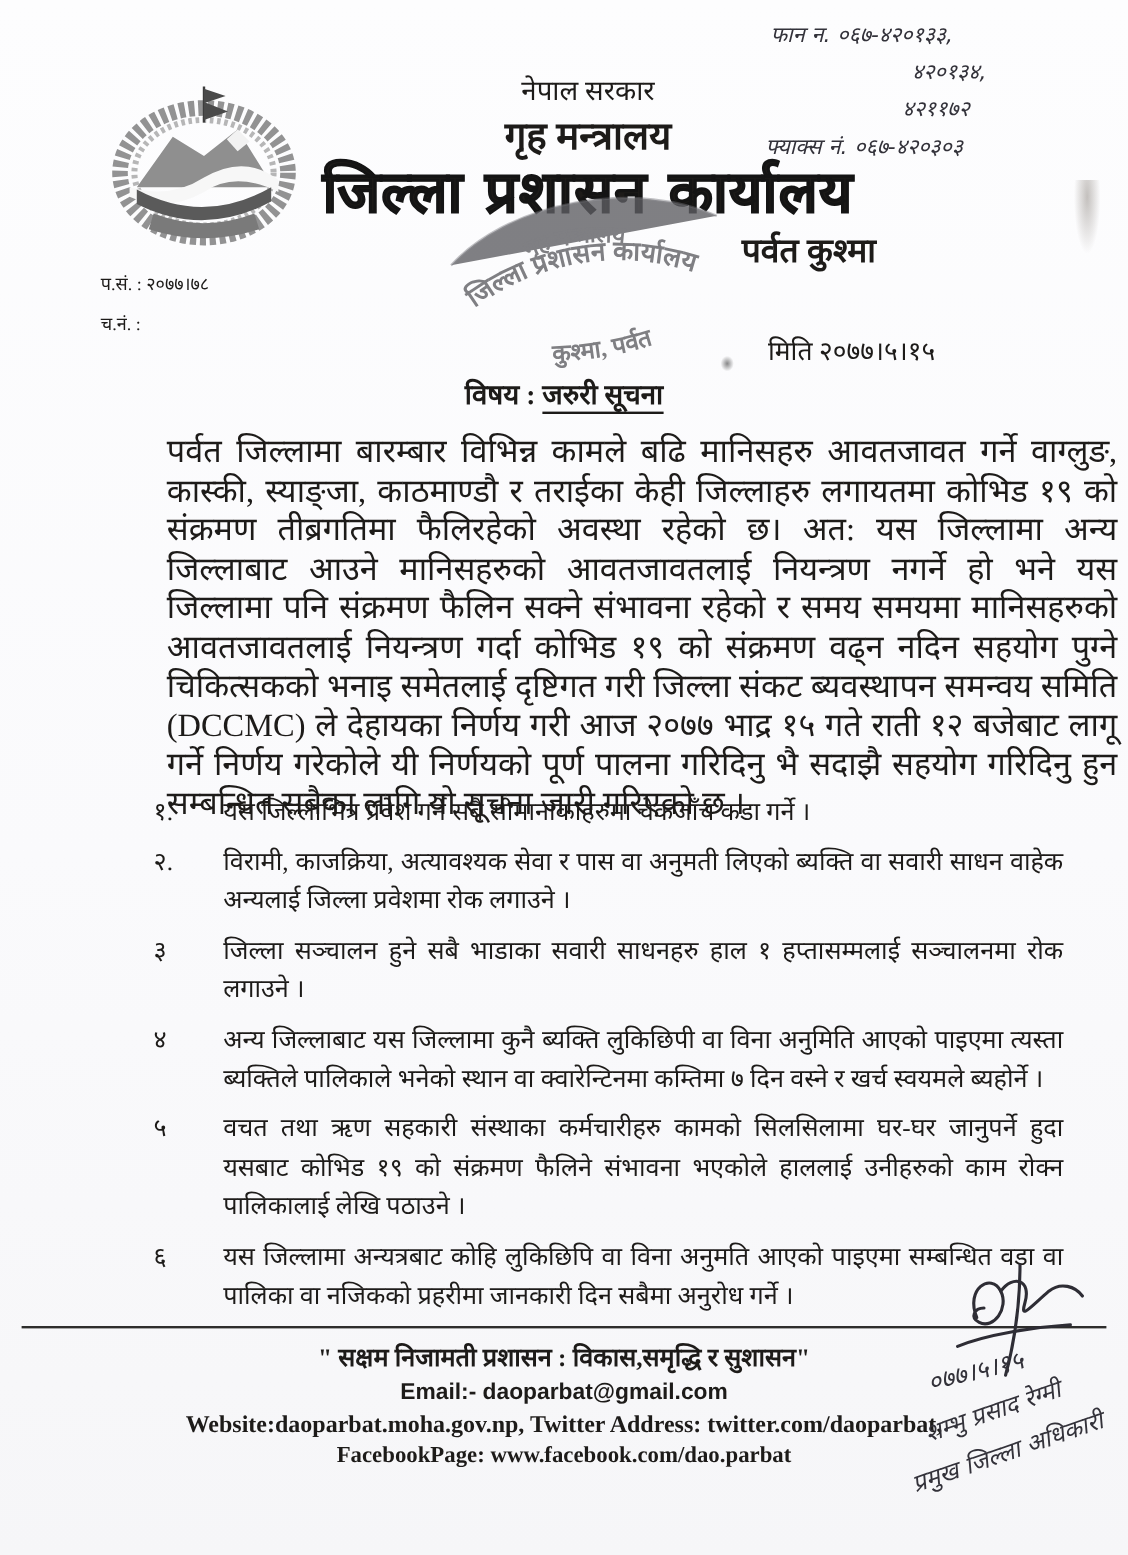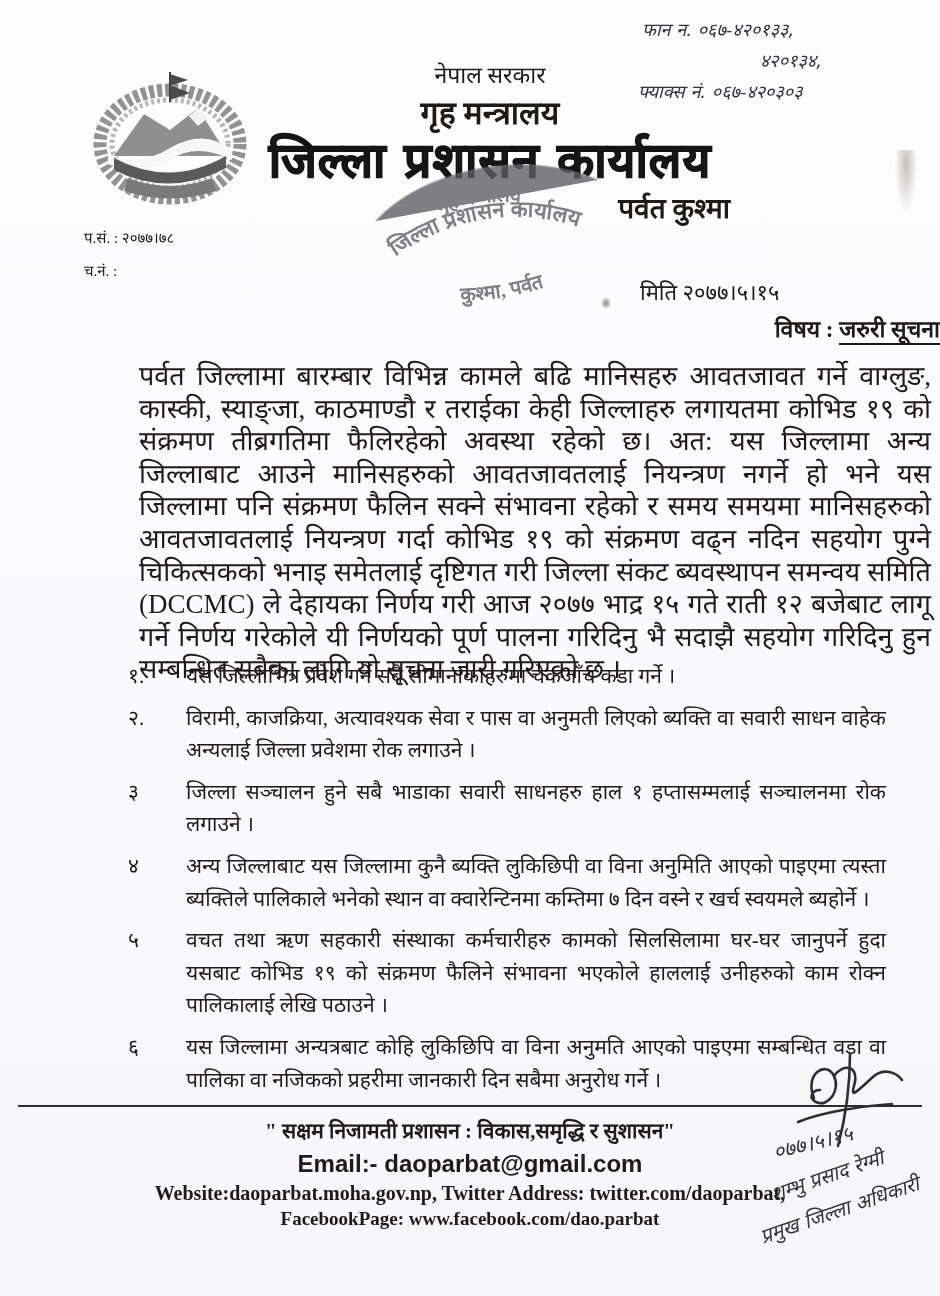--- a/index.html
+++ b/index.html
@@ -48,41 +48,41 @@
   
   .stamp{position:absolute;left:322px;top:162px;opacity:.88;}
 
   
   .refblock{position:absolute;left:84px;top:222px;font-size:15px;line-height:33px;}
 
   
   .dateline{position:absolute;top:276px;left:640px;width:270px;font-size:22px;}
 
   
-  .subject{position:absolute;top:312px;left:0;width:940px;text-align:right;font-size:23px;font-weight:700;}
+  .subject{position:absolute;top:312px;left:0;width:940px;text-align:center;font-size:23px;font-weight:700;}
   .subject .ul{border-bottom:2px solid #1d1b19;padding-bottom:1px;}
 
   
   .body-par{position:absolute;top:360px;left:95px;width:792px;
     font-size:27px;line-height:32.6px;text-align:justify;margin-left:44px;}
 
   
   .list{position:absolute;top:660px;left:128px;width:758px;font-size:21px;line-height:32.6px;}
   .li{display:flex;margin-bottom:9px;}
   .li .num{width:58px;flex:0 0 58px;}
   .li .txt{flex:1;text-align:justify;}
 
   
   .divider{position:absolute;top:1105px;left:18px;width:904px;height:0;
     border-top:2.5px solid #2e2d2c;}
 
   
   .footer{position:absolute;left:0;top:1112px;width:940px;text-align:center;}
   .motto{font-size:21px;font-weight:600;margin-top:4px;}
-  .email{font-size:24px;font-weight:700;margin-top:6px;
+  .email{font-size:19px;font-weight:700;margin-top:6px;
     font-family:"Liberation Sans","DejaVu Sans",sans-serif;}
   .web{font-size:20px;font-weight:700;margin-top:4px;}
   .fb{font-size:19px;font-weight:700;margin-top:3px;}
 
   
   .sig{position:absolute;left:792px;top:1046px;}
   .hw{position:absolute;color:#33323a;font-style:italic;white-space:nowrap;
     font-family:"DejaVu Sans","Liberation Sans",sans-serif;}
   .hw-date{left:772px;top:1128px;font-size:21px;transform:rotate(-14deg);}
   .hw-name{left:768px;top:1162px;font-size:20px;transform:rotate(-19deg);}
@@ -95,20 +95,21 @@
 
   <div class="edge-shadow"></div>
   <div class="edge-strip"></div>
   <div class="corner-bar"></div>
   <div class="smudge"></div>
   <div class="smudge2"></div>
 
   <div class="contact">
     <div class="l1">फान न. ०६७-४२०१३३,</div>
     <div class="l2">४२०१३४,</div>
+    <div class="l3">४२११७२</div>
     <div class="l4">फ्याक्स नं. ०६७-४२०३०३</div>
   </div>
 
   <svg class="emblem" width="168" height="138" viewBox="0 0 168 138">
     <g fill="none" stroke="#6f6f6f">
       <ellipse cx="84" cy="76" rx="70" ry="54" stroke-width="13" stroke-dasharray="5 3" opacity="0.75"></ellipse>
       <ellipse cx="84" cy="76" rx="58" ry="44" stroke-width="5" stroke-dasharray="3 3" opacity="0.5"></ellipse>
     </g>
     <g>
       <line x1="84" y1="4" x2="84" y2="34" stroke="#3c3c3c" stroke-width="2"></line>

